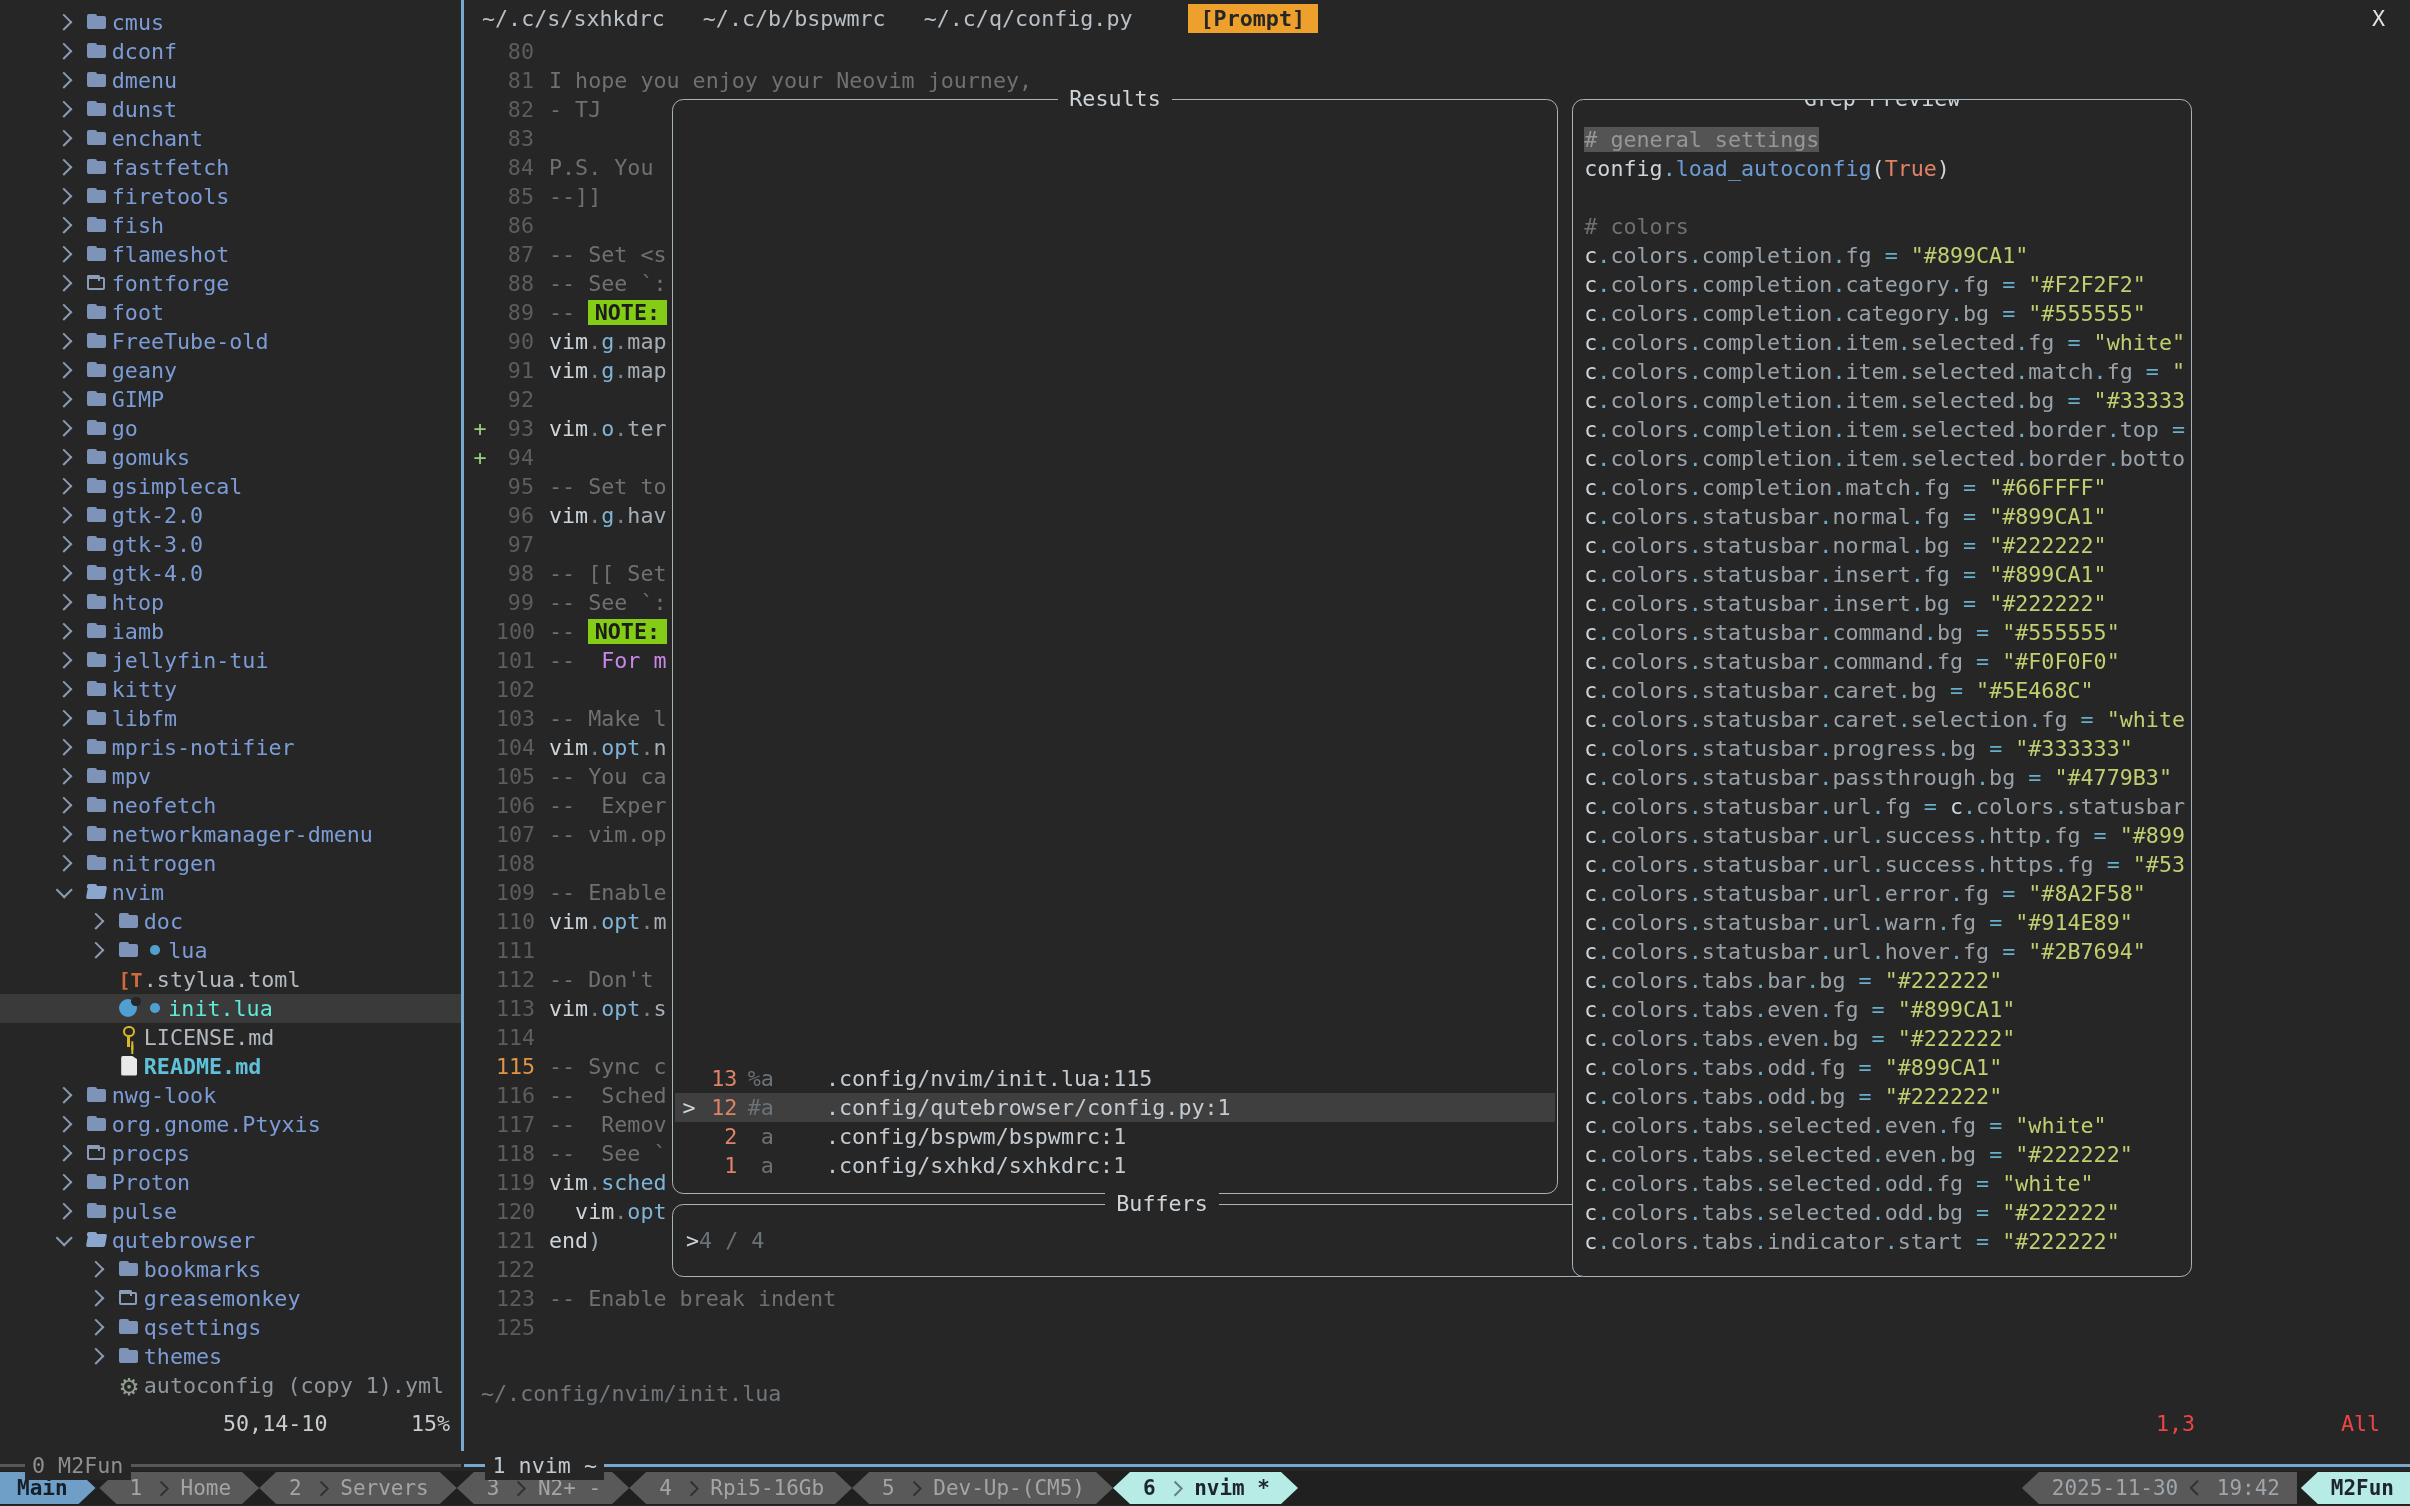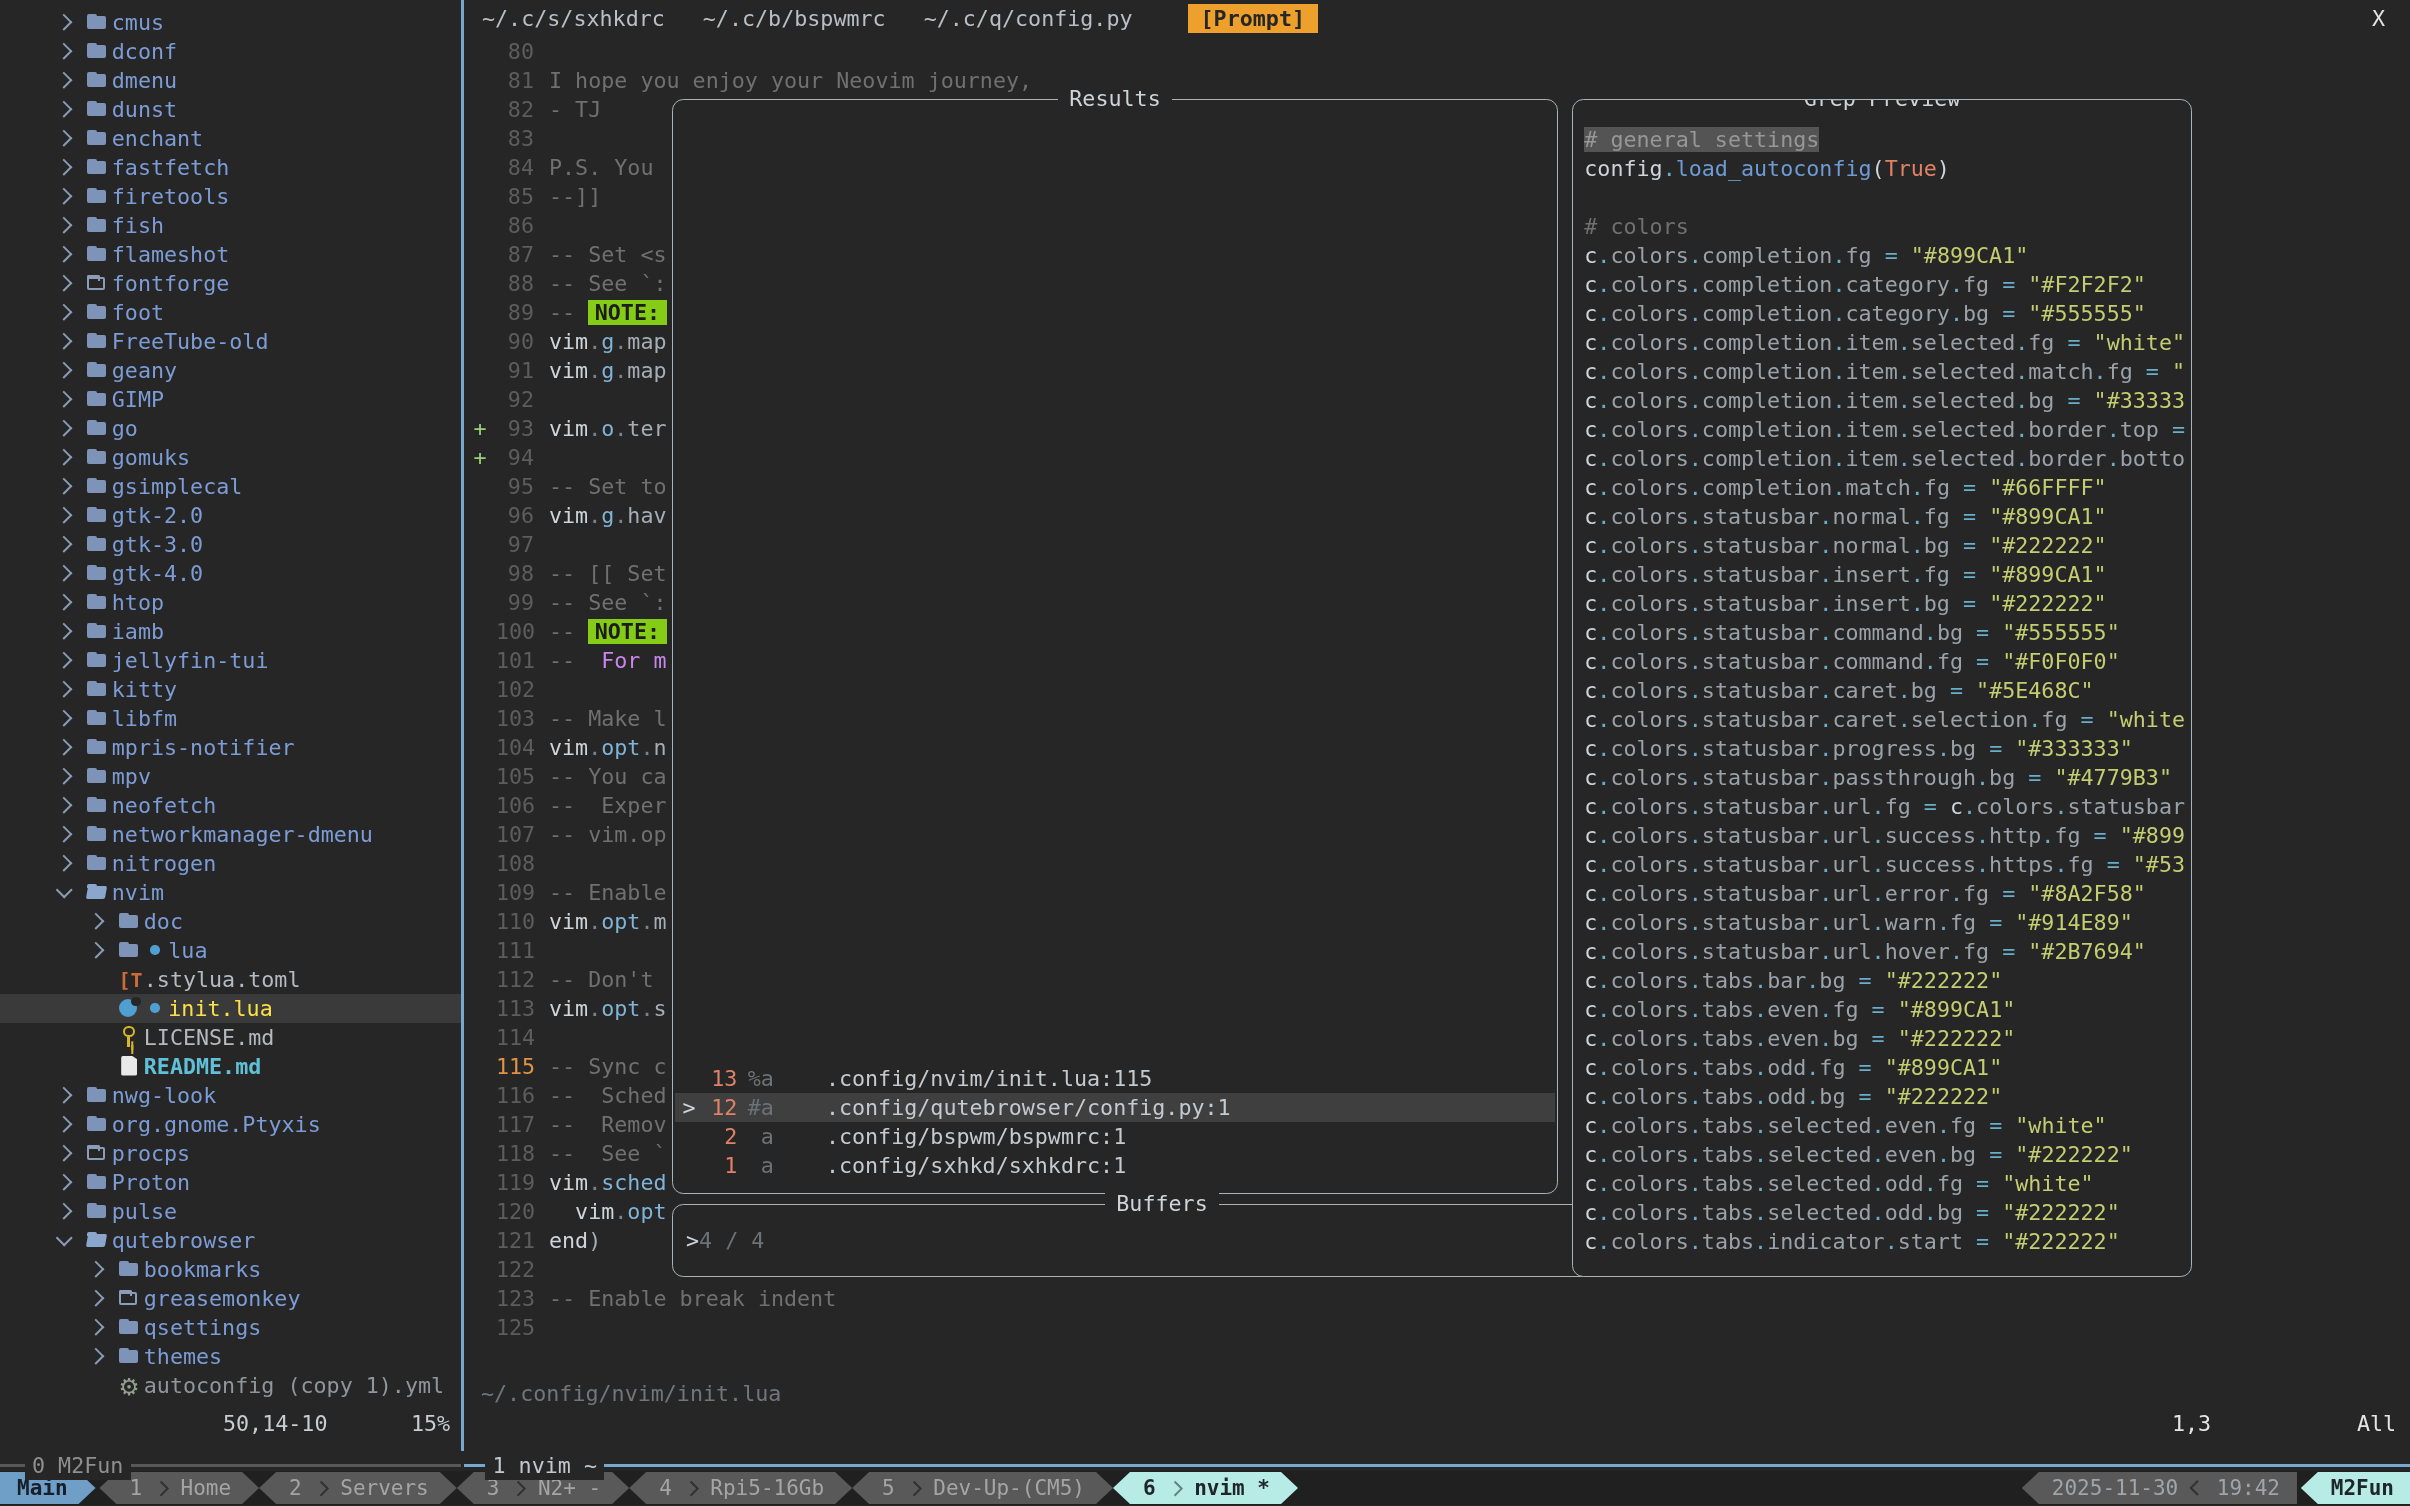--- a/index.html
+++ b/index.html
@@ -36,21 +36,21 @@
   .i-lua::before{content:"";position:absolute;left:13px;top:0;width:9.4px;height:9.4px;border-radius:50%;background:#262626;z-index:1}
   .i-key::before{content:"";position:absolute;left:4.7px;top:0;width:7.5px;height:7.5px;border:2.8px solid #d8b62a;border-radius:50%}
   .i-key::after{content:"";position:absolute;left:8.5px;top:11.3px;width:2.8px;height:10.4px;background:#d8b62a;
         box-shadow:3.8px 3.8px 0 -0.5px #d8b62a,3.8px 7.5px 0 -0.5px #d8b62a}
   .i-book::after{content:"";position:absolute;left:2.8px;top:0.9px;width:16px;height:20px;background:#e9e9e9;
         border-radius:1.9px;clip-path:polygon(0 0,65% 0,100% 18%,100% 100%,0 100%)}
   .i-gear::after{content:"⚙";position:absolute;left:0;top:-0.9px;font-family:"DejaVu Sans",sans-serif;font-size:23.5px;color:#93a08f}
   .moddot{width:9.4px;height:9.4px;border-radius:50%;background:#4f9fd0;display:inline-block;flex:0 0 auto;margin:0 8.5px 0 6.6px}
   .tlabel.fold{color:#7c9cd6}
   .tlabel.file{color:#b3bac1}
-  .tlabel.bright{color:#fde047}
+  .tlabel.bright{color:#5eead4}
   .tlabel.readme{color:#5fc0d8;font-weight:bold}
   .tlabel.dim{color:#8f969c}
   #tree-ruler{position:absolute;top:1409px;left:0;width:461px;height:29px;color:#c8cdd2}
   #tree-ruler .pos{position:absolute;left:223px}
   #tree-ruler .pct{position:absolute;left:411px}
 
   
   .pane-hline{position:absolute;top:1464px;height:2.8px}
   #hline-left{left:0;width:461px;background:#585858}
   #hline-right{left:464px;right:0;background:#79a8ce}
@@ -78,21 +78,21 @@
   .sg-dt{color:#7a828a}
   .sg-dt2{color:#69aecb}
   .sg-eq{color:#69aecb}
   .sg-kw{color:#e08266}
   .sg-str{color:#c2ce70}
   .sg-path{color:#99a1a9}
   .sg-fn{color:#6d9bd3}
   .sg-note{background:#84cc16;color:#1c1c1c;font-weight:bold;padding:0 6.6px}
   .sg-pu{color:#c887ea}
   #statusline{position:absolute;top:1379px;left:17px;color:#70767c;white-space:pre}
-  #cmd-ruler{position:absolute;top:1409px;left:16px;right:0;height:29px;color:#e5e5e5}
+  #cmd-ruler{position:absolute;top:1409px;left:0;right:0;height:29px;color:#ef4444}
   #cmd-ruler .pos{position:absolute;left:1692px}
   #cmd-ruler .scroll{position:absolute;left:1877px}
 
   
   .float{position:absolute;background:#262626;border:1.9px solid #a8b4bc;border-radius:11.3px;z-index:5}
   .float-title{position:absolute;top:-16px;left:50%;transform:translateX(-50%);
         background:#262626;padding:0 11.3px;color:#ced4da;white-space:pre}
   #results-win{left:672px;top:99px;width:884px;height:1093px}
   #results-rows{position:absolute;left:1.9px;right:1.9px;bottom:13px}
   .rrow{height:29px;display:flex;align-items:center;white-space:pre}

